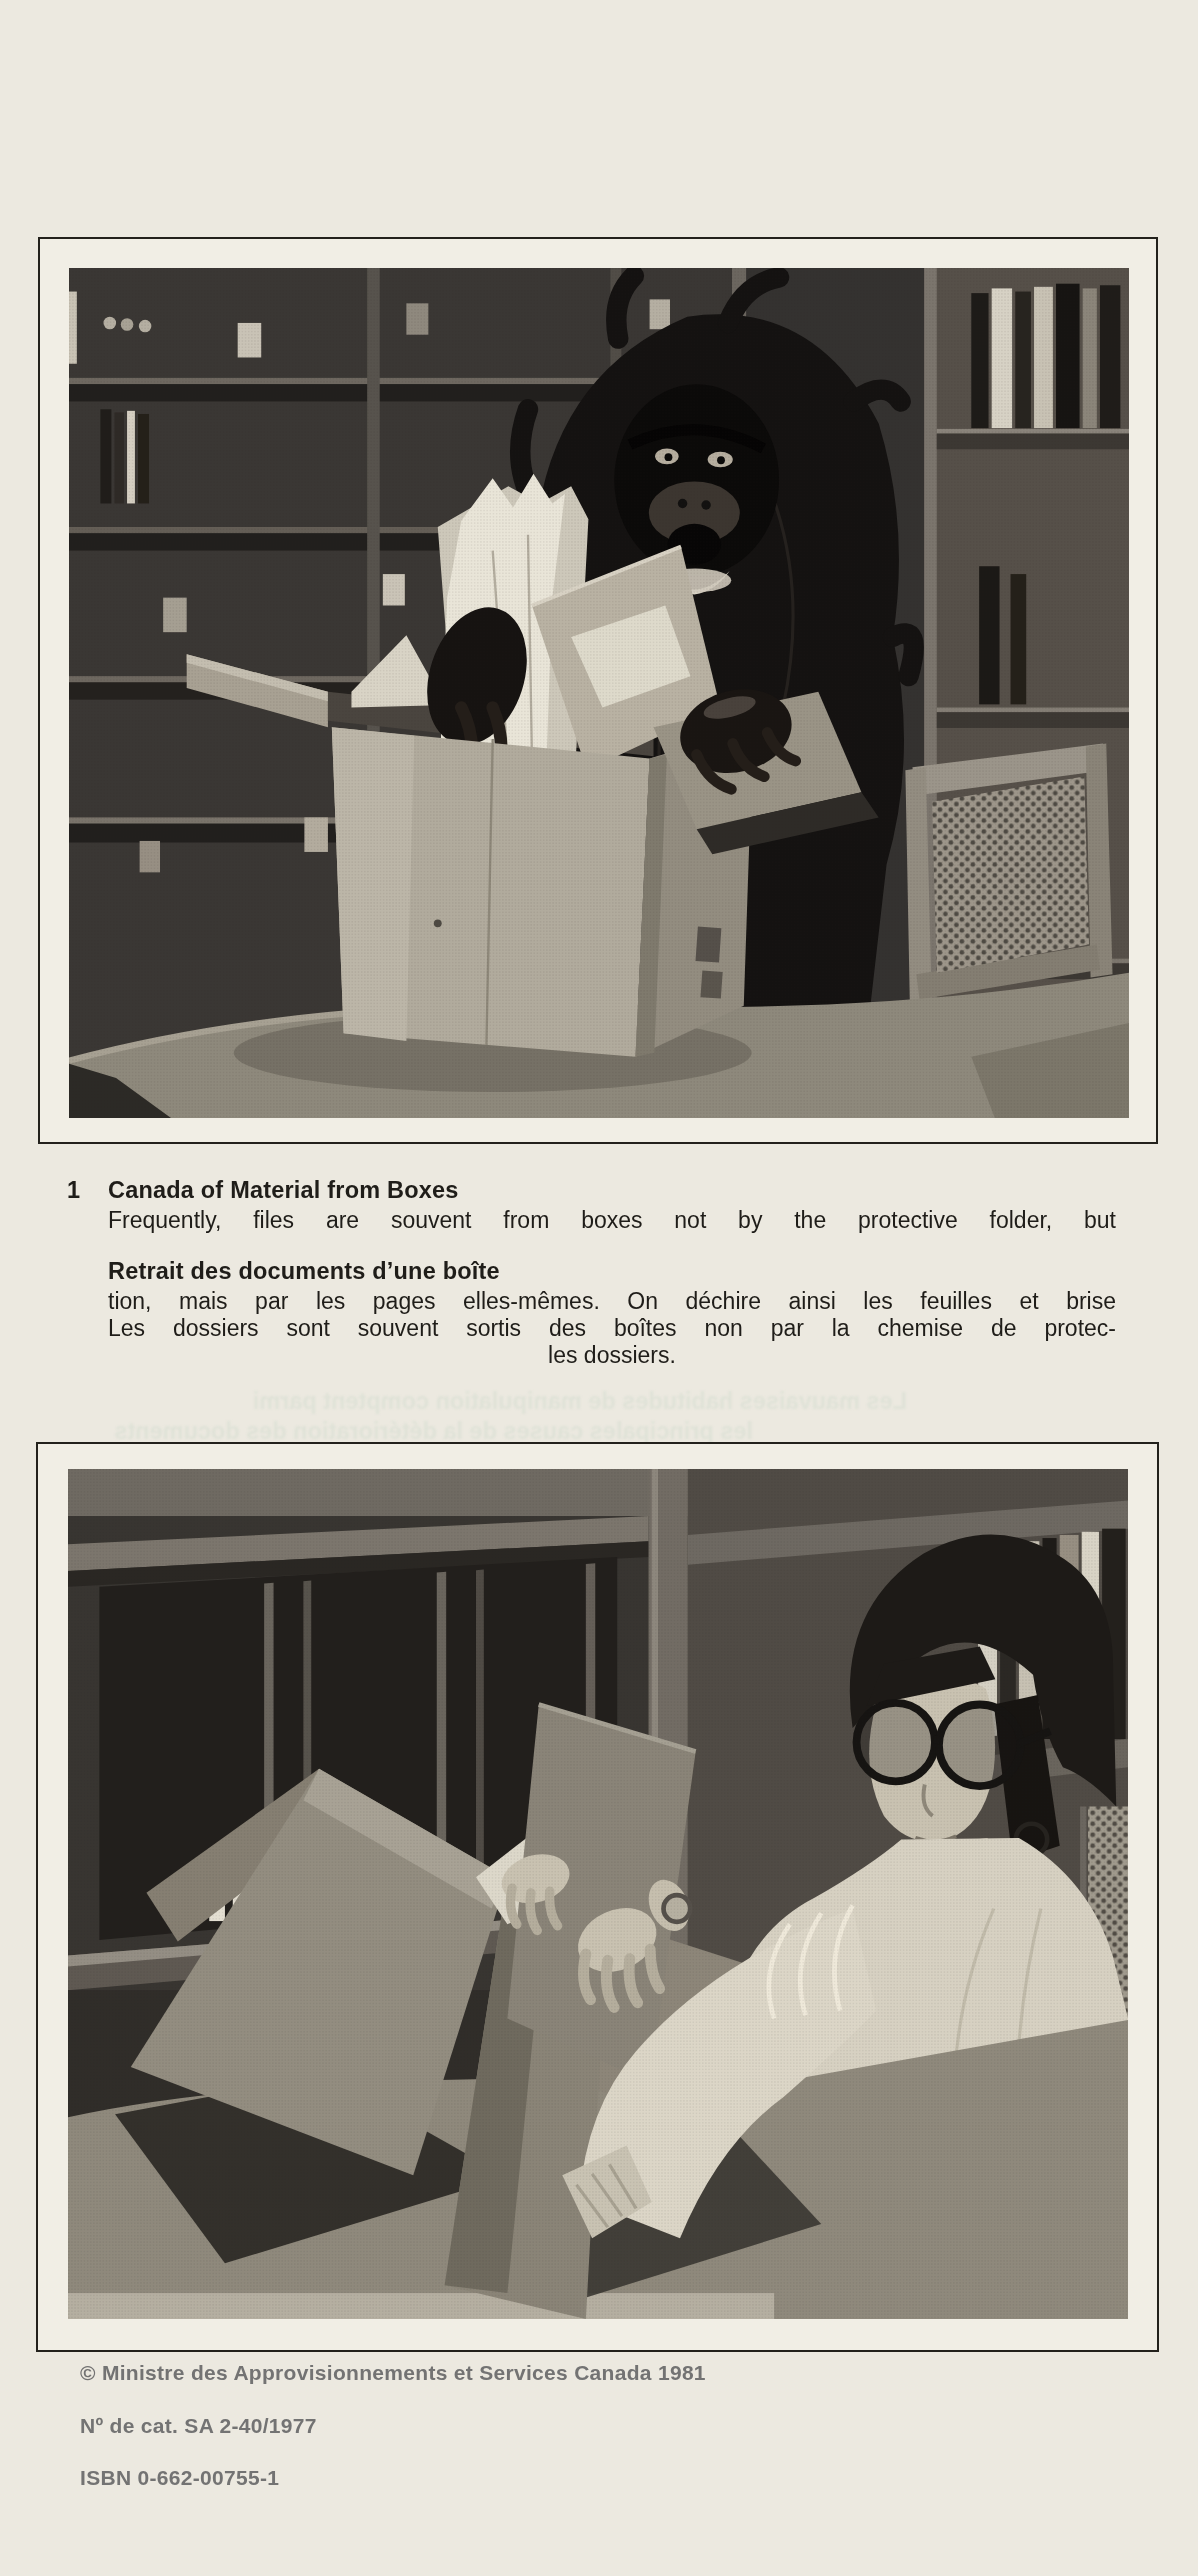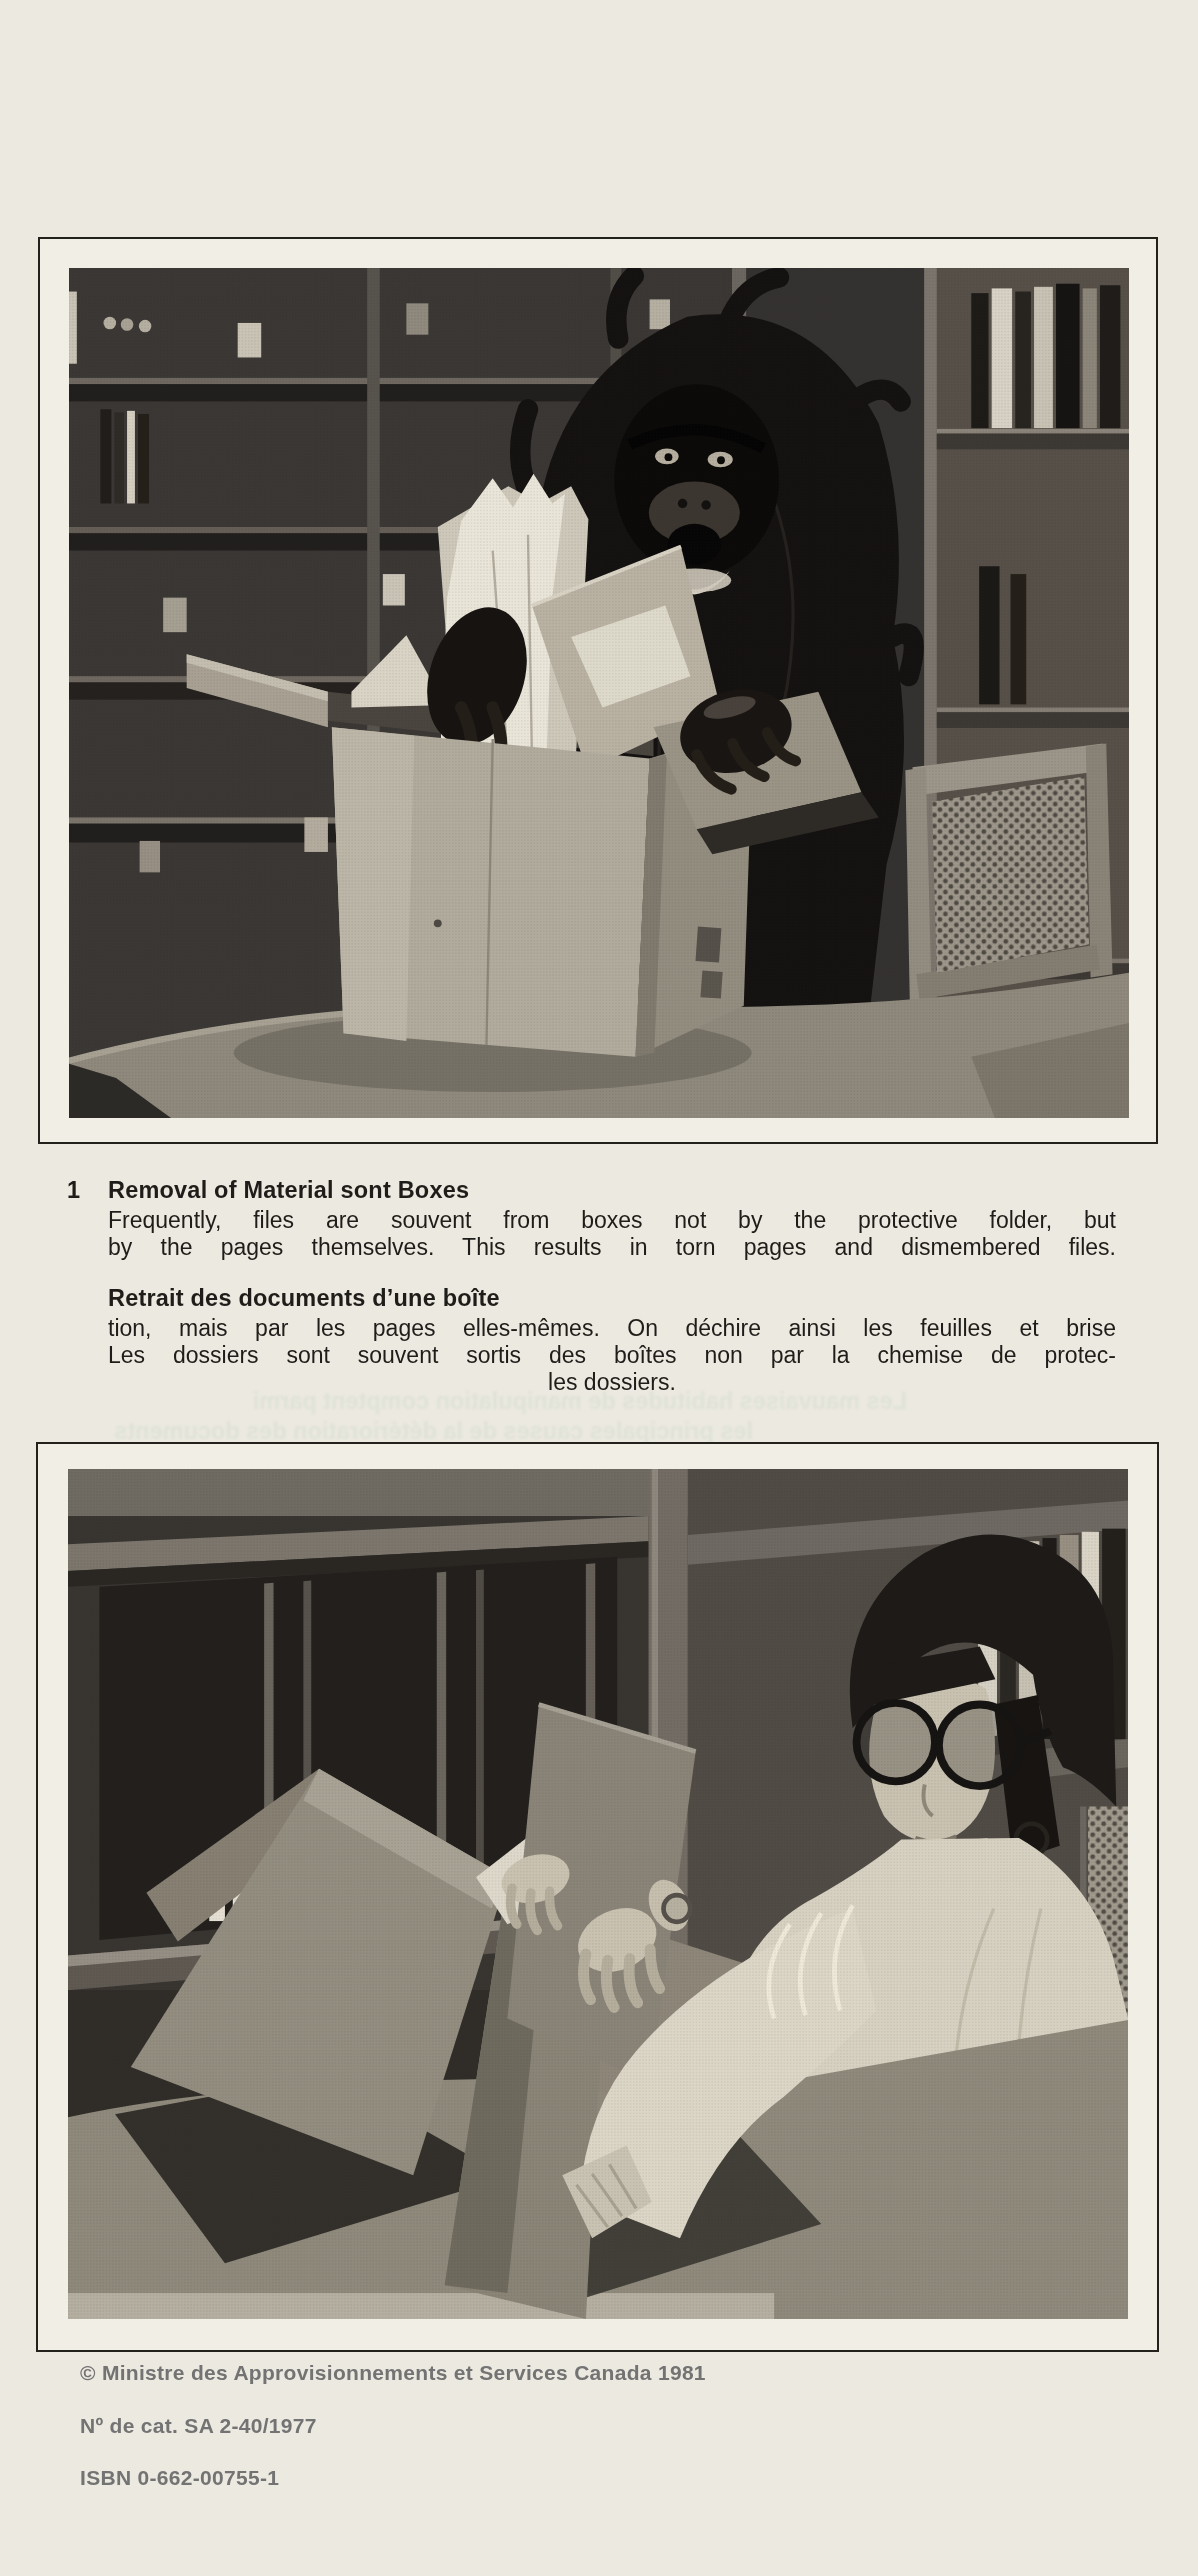--- a/index.html
+++ b/index.html
@@ -196,24 +196,23 @@
 
         <rect x="0" y="0" width="1351" height="1083" fill="url(#ht1)"></rect>
       </svg>
     </div>
   </figure>
 
   <section class="caption">
     <div class="cap-row">
       <div class="cap-num">1</div>
       <div class="cap-texts">
-        <h2 class="cap-head">Removal of Material sont Boxes</h2>
+        <h2 class="cap-head">Canada of Material from Boxes</h2>
         <div class="cap-body">
           <div class="jline">Frequently, files are souvent from boxes not by the protective folder, but</div>
-          <div class="jline">by the pages themselves. This results in torn pages and dismembered files.</div>
         </div>
         <div class="fr-block">
           <h2 class="cap-head">Retrait des documents d’une boîte</h2>
           <div class="cap-body">
             <div class="jline">tion, mais par les pages elles-mêmes. On déchire ainsi les feuilles et brise</div>
             <div class="jline">Les dossiers sont souvent sortis des boîtes non par la chemise de protec-</div>
             <div class="pline">les dossiers.</div>
           </div>
         </div>
       </div>

